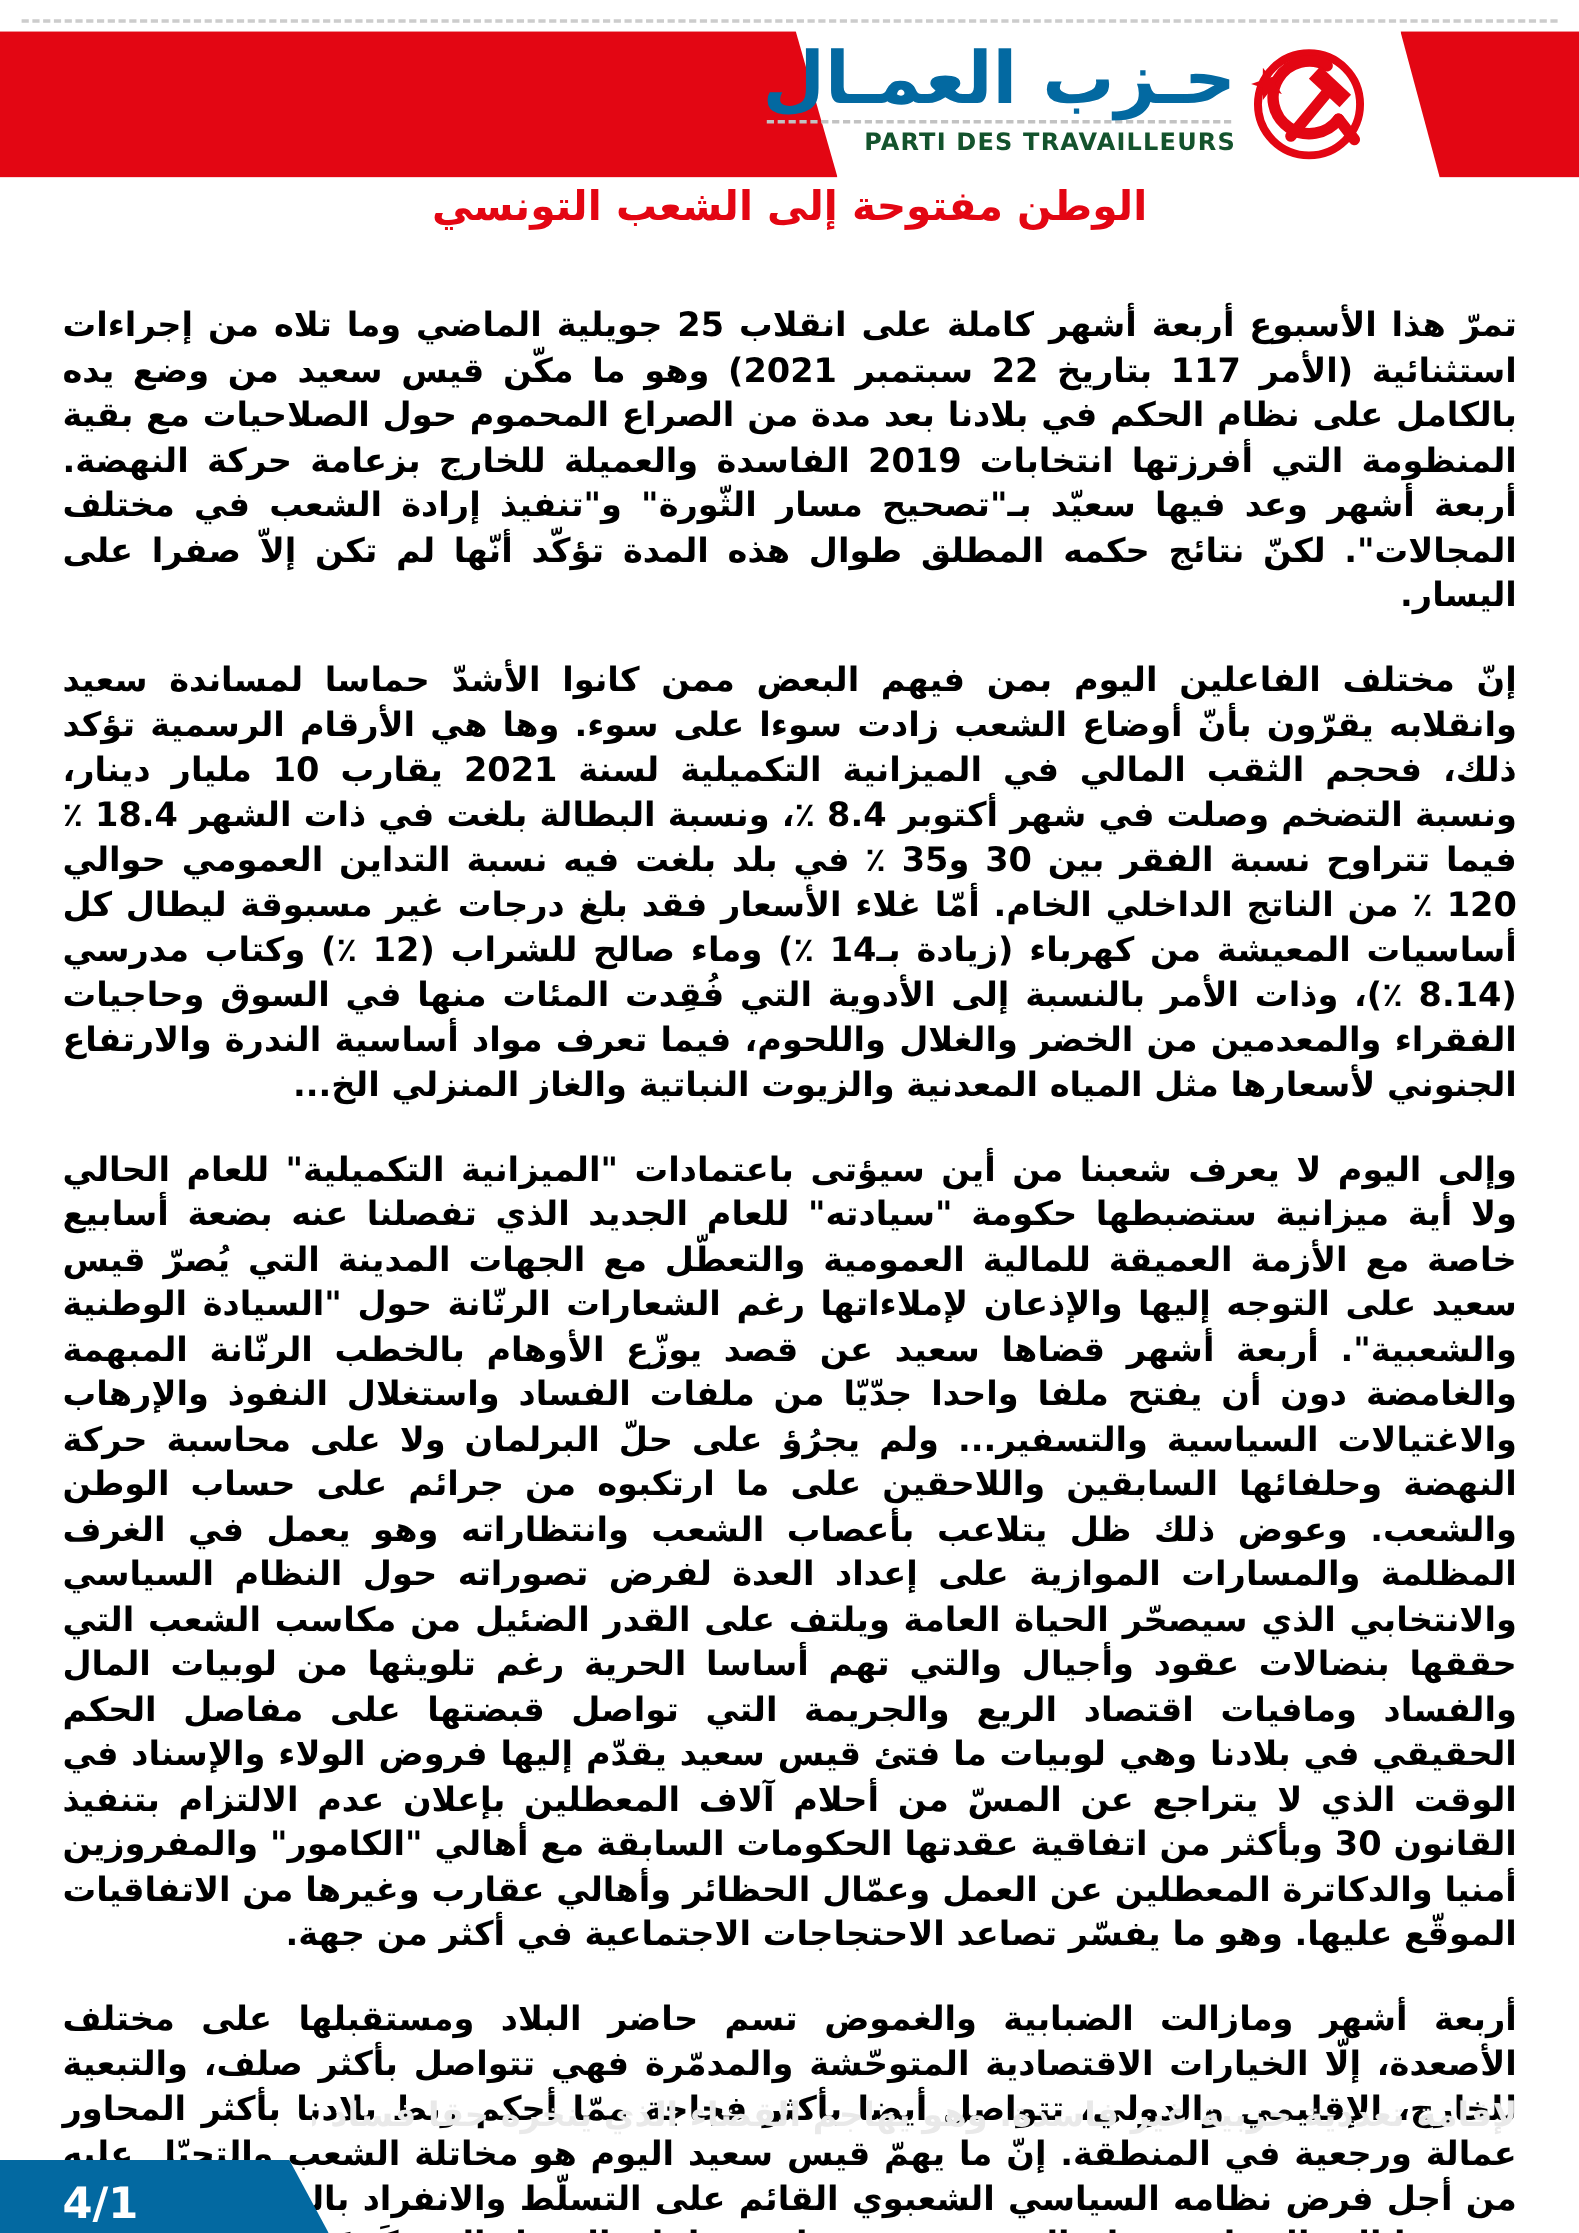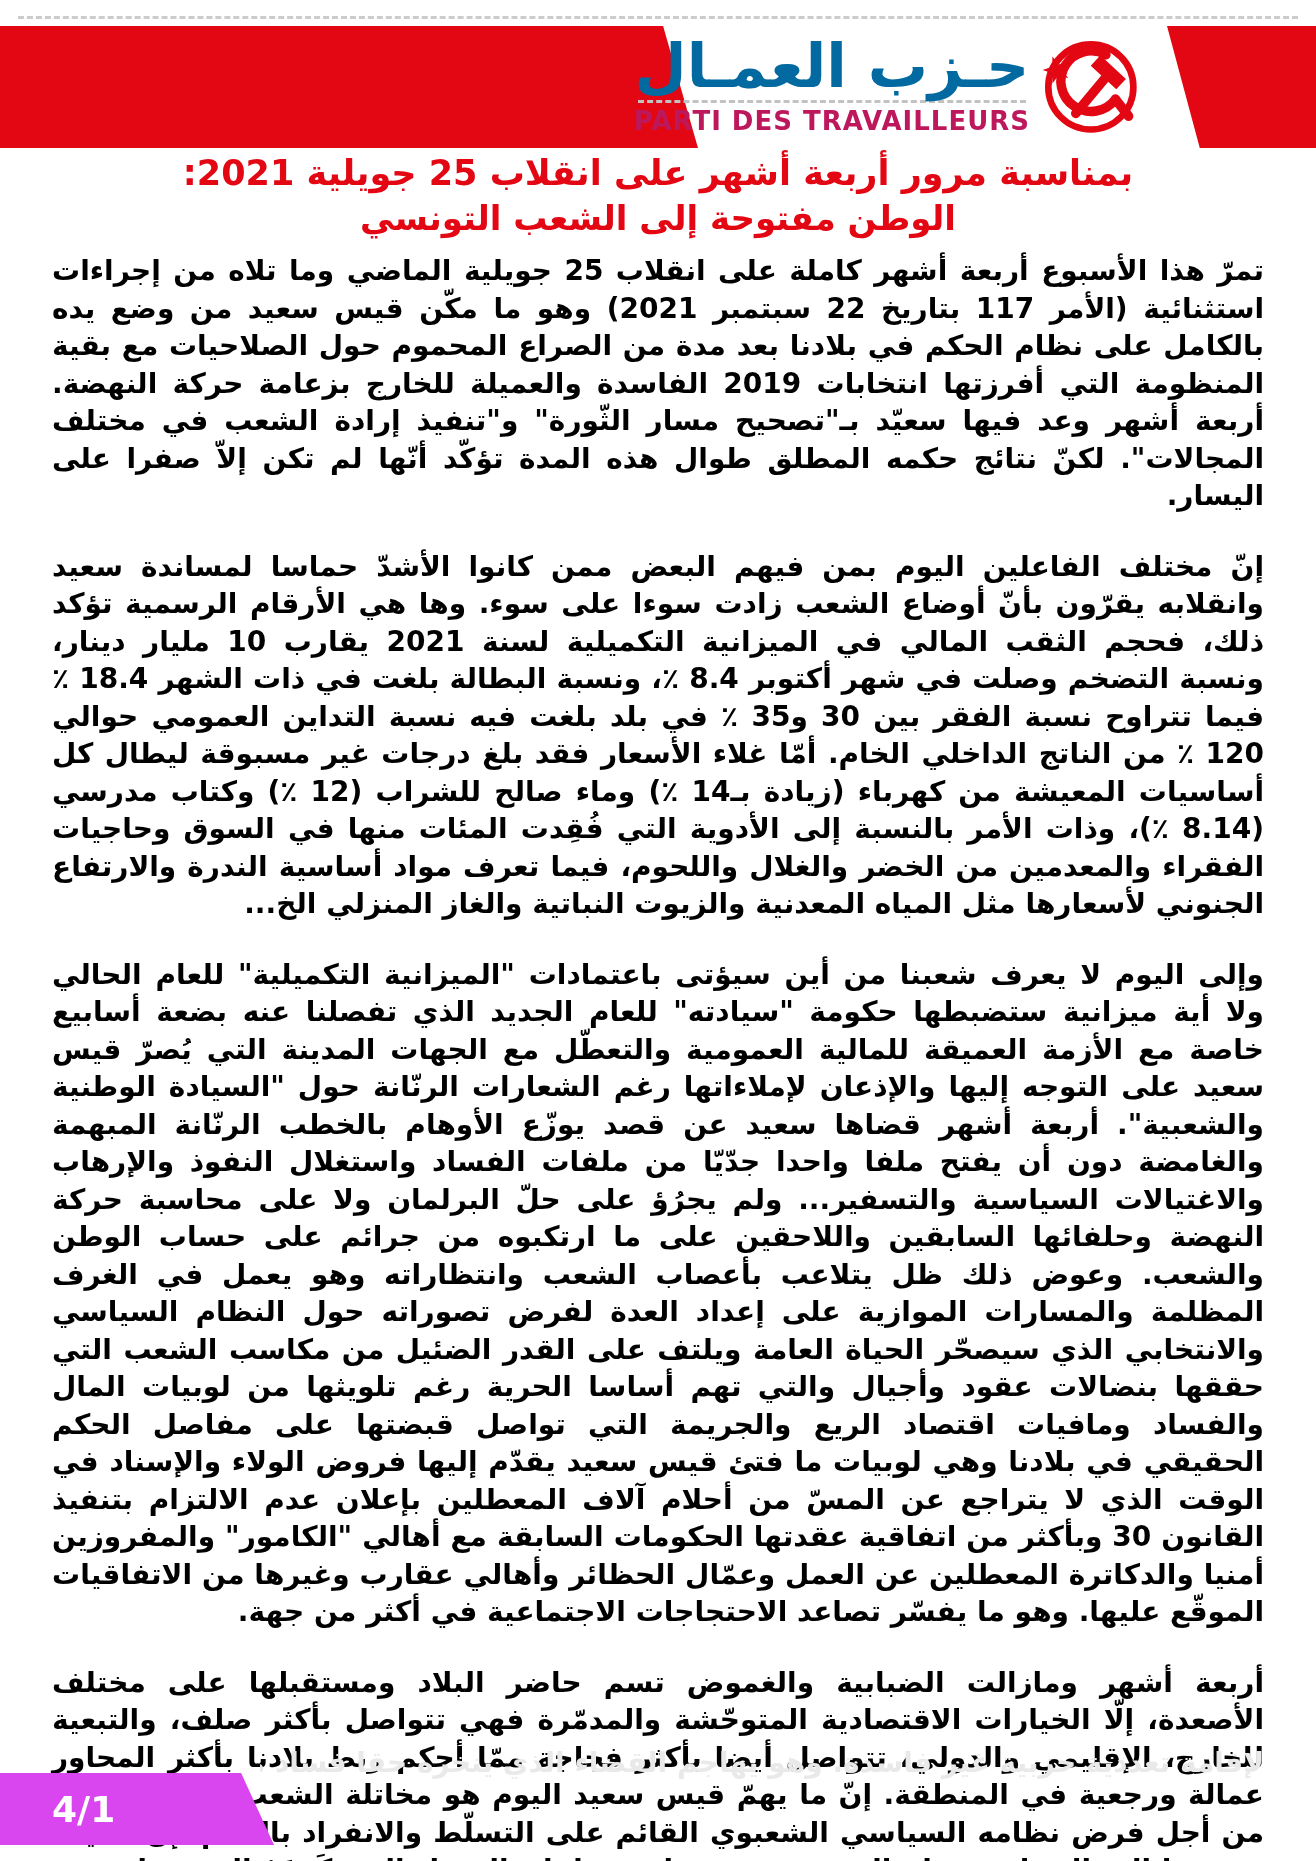--- a/index.html
+++ b/index.html
@@ -22,21 +22,21 @@
   .band-right{right:0;width:149px;clip-path:polygon(0 0,100% 0,100% 100%,22% 100%);}
 
   
   .logo{position:absolute;top:34px;right:176px;display:flex;align-items:flex-start;gap:6px;z-index:3;}
   .logo-text{text-align:center;color:#e30613;}
   .party-ar{
     direction:rtl;font-size:60px;font-weight:bold;line-height:64px;white-space:nowrap;
     color:#0369a1;
   }
   .logo-dashes{border-top:3px dashed #c2c2c2;margin:2px 4px 3px 4px;}
-  .party-fr{font-size:26px;font-weight:bold;letter-spacing:1px;white-space:nowrap;color:#be185d;text-align:right;}
+  .party-fr{font-size:20px;font-weight:bold;letter-spacing:1px;white-space:nowrap;color:#14532d;text-align:right;}
   .emblem{width:104px;height:104px;flex:0 0 auto;}
 
   
   .title-block{
     position:absolute;top:150px;left:0;right:0;text-align:center;
     color:#e30613;font-weight:bold;direction:rtl;z-index:2;
   }
   .title-line1{font-size:35px;line-height:46px;}
   .title-line2{font-size:34px;line-height:44px;}
 
@@ -51,22 +51,22 @@
 
   
   .watermark{
     position:absolute;top:1746px;left:260px;right:52px;
     direction:rtl;text-align:right;white-space:nowrap;overflow:hidden;
     font-size:28px;font-weight:bold;color:#e9e9e9;z-index:1;
   }
 
   
   .footer-banner{
-    position:absolute;left:0;bottom:16px;width:274px;height:72px;
-    background:#d946ef;clip-path:polygon(0 0,88% 0,100% 100%,0 100%);
+    position:absolute;left:0;bottom:0;width:274px;height:61px;
+    background:#0369a1;clip-path:polygon(0 0,88% 0,100% 100%,0 100%);
     z-index:4;
   }
   .page-number{
     position:absolute;left:52px;top:16px;
     color:#ffffff;font-size:36px;font-weight:bold;direction:ltr;
   }
 </style>
 </head>
 <body>
 
@@ -87,21 +87,20 @@
       <circle cx="58" cy="56" r="45" fill="none" stroke="#e30613" stroke-width="7"></circle>
       <path d="M 74 22 A 32 32 0 1 0 84 69" fill="none" stroke="#e30613" stroke-width="10" stroke-linecap="round"></path>
       <path d="M 84 69 L 98 87" fill="none" stroke="#e30613" stroke-width="10" stroke-linecap="round"></path>
       <path d="M 42 84 L 77 42" fill="none" stroke="#e30613" stroke-width="10" stroke-linecap="round"></path>
       <path d="M 63 28 L 90 53" fill="none" stroke="#e30613" stroke-width="15"></path>
       <polygon transform="translate(22,38) rotate(-18)" fill="#e30613" points="0,-15 3.5,-4.8 14.3,-4.6 5.7,1.8 8.8,12.1 0,6 -8.8,12.1 -5.7,1.8 -14.3,-4.6 -3.5,-4.8"></polygon>
     </svg>
   </div>
 
   <div class="title-block">
-    <div class="title-line1" lang="ar" dir="rtl">بمناسبة مرور أربعة أشهر على انقلاب 25 جويلية 2021:</div>
     <div class="title-line2" lang="ar" dir="rtl">الوطن مفتوحة إلى الشعب التونسي</div>
   </div>
 
   <div class="body-text" lang="ar" dir="rtl">
     <p>تمرّ هذا الأسبوع أربعة أشهر كاملة على انقلاب 25 جويلية الماضي وما تلاه من إجراءات استثنائية (الأمر 117 بتاريخ 22 سبتمبر 2021) وهو ما مكّن قيس سعيد من وضع يده بالكامل على نظام الحكم في بلادنا بعد مدة من الصراع المحموم حول الصلاحيات مع بقية المنظومة التي أفرزتها انتخابات 2019 الفاسدة والعميلة للخارج بزعامة حركة النهضة. أربعة أشهر وعد فيها سعيّد بـ"تصحيح مسار الثّورة" و"تنفيذ إرادة الشعب في مختلف المجالات". لكنّ نتائج حكمه المطلق طوال هذه المدة تؤكّد أنّها لم تكن إلاّ صفرا على اليسار.</p>
     <p>إنّ مختلف الفاعلين اليوم بمن فيهم البعض ممن كانوا الأشدّ حماسا لمساندة سعيد وانقلابه يقرّون بأنّ أوضاع الشعب زادت سوءا على سوء. وها هي الأرقام الرسمية تؤكد ذلك، فحجم الثقب المالي في الميزانية التكميلية لسنة 2021 يقارب 10 مليار دينار، ونسبة التضخم وصلت في شهر أكتوبر 8.4 ٪، ونسبة البطالة بلغت في ذات الشهر 18.4 ٪ فيما تتراوح نسبة الفقر بين 30 و35 ٪ في بلد بلغت فيه نسبة التداين العمومي حوالي 120 ٪ من الناتج الداخلي الخام. أمّا غلاء الأسعار فقد بلغ درجات غير مسبوقة ليطال كل أساسيات المعيشة من كهرباء (زيادة بـ14 ٪) وماء صالح للشراب (12 ٪) وكتاب مدرسي (8.14 ٪)، وذات الأمر بالنسبة إلى الأدوية التي فُقِدت المئات منها في السوق وحاجيات الفقراء والمعدمين من الخضر والغلال واللحوم، فيما تعرف مواد أساسية الندرة والارتفاع الجنوني لأسعارها مثل المياه المعدنية والزيوت النباتية والغاز المنزلي الخ...</p>
     <p>وإلى اليوم لا يعرف شعبنا من أين سيؤتى باعتمادات "الميزانية التكميلية" للعام الحالي ولا أية ميزانية ستضبطها حكومة "سيادته" للعام الجديد الذي تفصلنا عنه بضعة أسابيع خاصة مع الأزمة العميقة للمالية العمومية والتعطّل مع الجهات المدينة التي يُصرّ قيس سعيد على التوجه إليها والإذعان لإملاءاتها رغم الشعارات الرنّانة حول "السيادة الوطنية والشعبية". أربعة أشهر قضاها سعيد عن قصد يوزّع الأوهام بالخطب الرنّانة المبهمة والغامضة دون أن يفتح ملفا واحدا جدّيّا من ملفات الفساد واستغلال النفوذ والإرهاب والاغتيالات السياسية والتسفير... ولم يجرُؤ على حلّ البرلمان ولا على محاسبة حركة النهضة وحلفائها السابقين واللاحقين على ما ارتكبوه من جرائم على حساب الوطن والشعب. وعوض ذلك ظل يتلاعب بأعصاب الشعب وانتظاراته وهو يعمل في الغرف المظلمة والمسارات الموازية على إعداد العدة لفرض تصوراته حول النظام السياسي والانتخابي الذي سيصحّر الحياة العامة ويلتف على القدر الضئيل من مكاسب الشعب التي حققها بنضالات عقود وأجيال والتي تهم أساسا الحرية رغم تلويثها من لوبيات المال والفساد ومافيات اقتصاد الريع والجريمة التي تواصل قبضتها على مفاصل الحكم الحقيقي في بلادنا وهي لوبيات ما فتئ قيس سعيد يقدّم إليها فروض الولاء والإسناد في الوقت الذي لا يتراجع عن المسّ من أحلام آلاف المعطلين بإعلان عدم الالتزام بتنفيذ القانون 30 وبأكثر من اتفاقية عقدتها الحكومات السابقة مع أهالي "الكامور" والمفروزين أمنيا والدكاترة المعطلين عن العمل وعمّال الحظائر وأهالي عقارب وغيرها من الاتفاقيات الموقّع عليها. وهو ما يفسّر تصاعد الاحتجاجات الاجتماعية في أكثر من جهة.</p>
     <p>أربعة أشهر ومازالت الضبابية والغموض تسم حاضر البلاد ومستقبلها على مختلف الأصعدة، إلّا الخيارات الاقتصادية المتوحّشة والمدمّرة فهي تتواصل بأكثر صلف، والتبعية للخارج، الإقليمي والدولي، تتواصل أيضا بأكثر فجاجة ممّا أحكم ربط بلادنا بأكثر المحاور عمالة ورجعية في المنطقة. إنّ ما يهمّ قيس سعيد اليوم هو مخاتلة الشعب والتحيّل عليه من أجل فرض نظامه السياسي الشعبوي القائم على التسلّط والانفراد بالحكم. إنّ تكتيكه في هذا المجال واضح تمام الوضوح، فهو يهاجم برلمان الفساد الذي كَرِهَهُ الشعب ليضرب مبدأ التمثيلية، لا لإقامة تمثيلية شعبية حقيقية. وهو يهاجم أحزاب الفساد وعَلى رأسها حركة النهضة لضرب مبدأ حرية التنظيم لا</p>
   </div>
 

